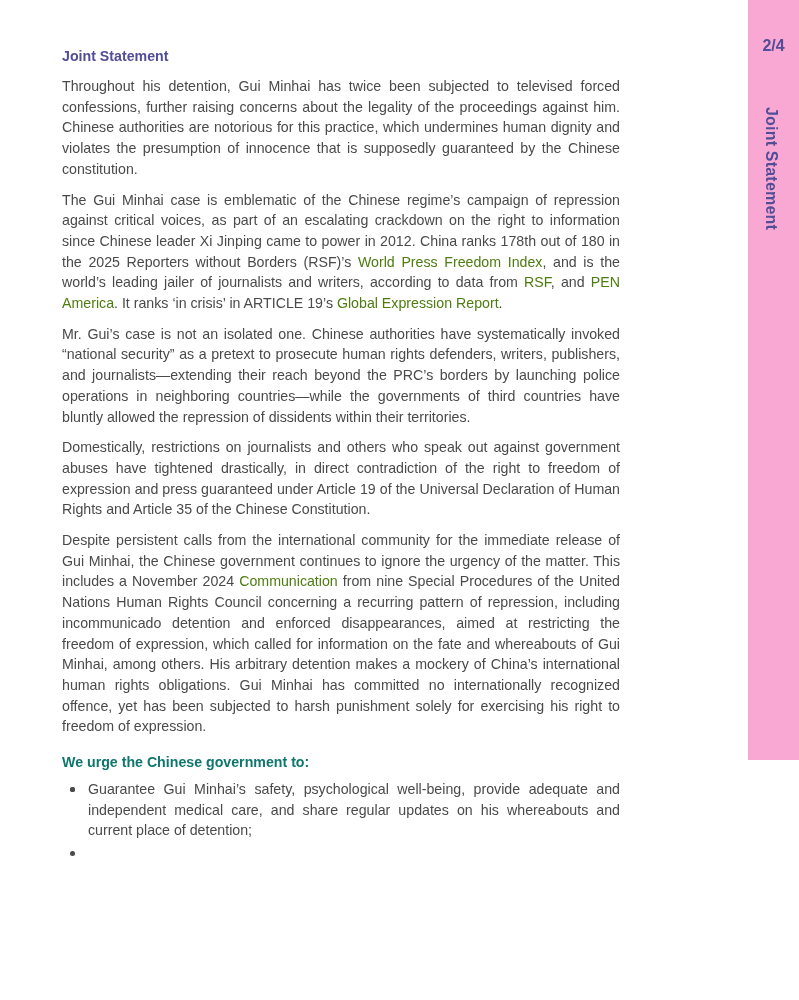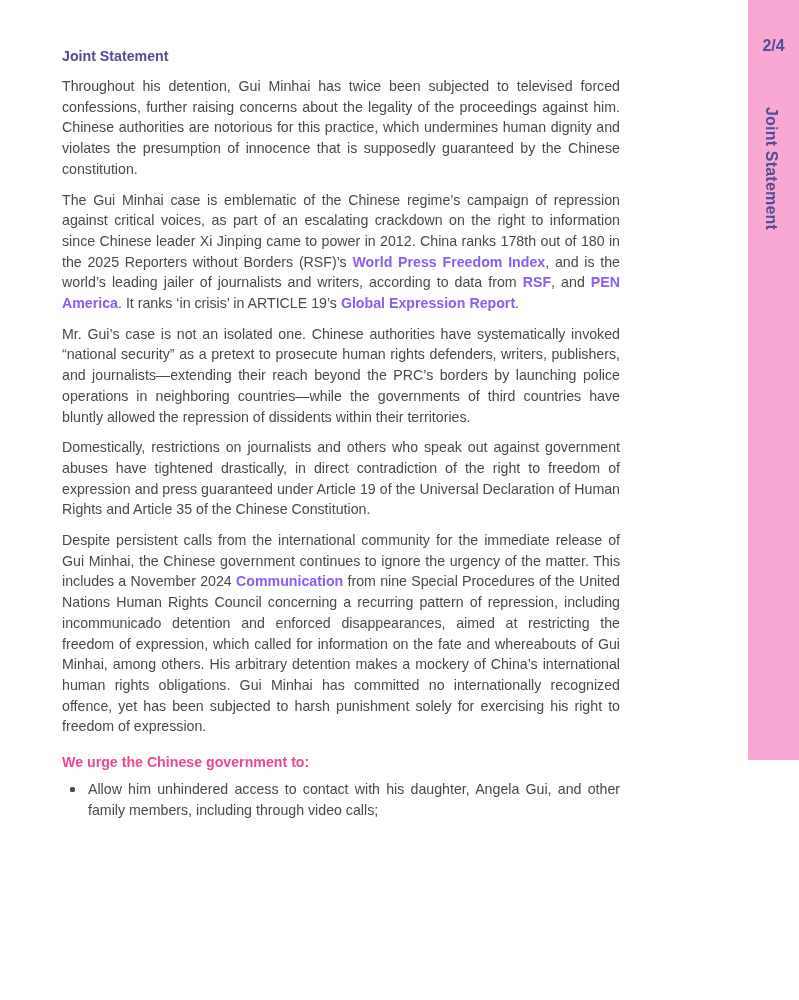--- a/index.html
+++ b/index.html
@@ -11,22 +11,22 @@
   .page { position: absolute; left: 0; top: 0; width: 748px; height: 1000px; background: #fff; }
   .content {
     position: absolute; left: 62px; top: 46px; width: 558px;
     color: #4a4a4a; font-size: 14.2px; line-height: 20.7px;
   }
   .heading {
     color: #514d96; font-weight: bold; font-size: 14.2px; line-height: 20px;
     margin: 0 0 10px 0;
   }
   p.para { margin: 0 0 10px 0; text-align: justify; }
-  .link { color: #8b5cf6; text-decoration: none; cursor: pointer; font-weight: bold; }
-  .urge { color: #ec4899; font-weight: bold; margin: 15px 0 6px 0; }
+  .link { color: #4d7c0f; text-decoration: none; cursor: pointer; }
+  .urge { color: #0f766e; font-weight: bold; margin: 15px 0 6px 0; }
   ul.bullets { list-style: none; margin: 0; padding: 0; }
   ul.bullets li { position: relative; padding-left: 26px; margin-bottom: 2px; text-align: justify; }
   ul.bullets li .bullet-dot {
     position: absolute; left: 8px; top: 8px; width: 5px; height: 5px; border-radius: 50%; background: #4a4a4a;
   }
   .sidebar {
     position: absolute; left: 748px; top: 0; width: 51px; height: 760px;
     background: #f9a8d4;
   }
   .page-num {
@@ -48,21 +48,22 @@
     <div id="paragraphs">
         <p class="para"><span>Throughout his detention, Gui Minhai has twice been subjected to televised forced confessions, further raising concerns about the legality of the proceedings against him. Chinese authorities are notorious for this practice, which undermines human dignity and violates the presumption of innocence that is supposedly guaranteed by the Chinese constitution.</span></p>
         <p class="para"><span>The Gui Minhai case is emblematic of the Chinese regime’s campaign of repression against critical voices, as part of an escalating crackdown on the right to information since Chinese leader Xi Jinping came to power in 2012. China ranks 178th out of 180 in the 2025 Reporters without Borders (RSF)’s </span><a class="link">World Press Freedom Index</a><span>, and is the world’s leading jailer of journalists and writers, according to data from </span><a class="link">RSF</a><span>, and </span><a class="link">PEN America</a><span>. It ranks ‘in crisis’ in ARTICLE 19’s </span><a class="link">Global Expression Report</a><span>.</span></p>
         <p class="para"><span>Mr. Gui’s case is not an isolated one. Chinese authorities have systematically invoked “national security” as a pretext to prosecute human rights defenders, writers, publishers, and journalists—extending their reach beyond the PRC’s borders by launching police operations in neighboring countries—while the governments of third countries have bluntly allowed the repression of dissidents within their territories.</span></p>
         <p class="para"><span>Domestically, restrictions on journalists and others who speak out against government abuses have tightened drastically, in direct contradiction of the right to freedom of expression and press guaranteed under Article 19 of the Universal Declaration of Human Rights and Article 35 of the Chinese Constitution.</span></p>
         <p class="para"><span>Despite persistent calls from the international community for the immediate release of Gui Minhai, the Chinese government continues to ignore the urgency of the matter. This includes a November 2024 </span><a class="link">Communication</a><span> from nine Special Procedures of the United Nations Human Rights Council concerning a recurring pattern of repression, including incommunicado detention and enforced disappearances, aimed at restricting the freedom of expression, which called for information on the fate and whereabouts of Gui Minhai, among others. His arbitrary detention makes a mockery of China’s international human rights obligations. Gui Minhai has committed no internationally recognized offence, yet has been subjected to harsh punishment solely for exercising his right to freedom of expression.</span></p>
       </div>
     <div class="urge">We urge the Chinese government to:</div>
     <ul class="bullets" id="bullets">
         <li><span class="bullet-dot"></span></li>
-        <li><span class="bullet-dot"></span><span>Allow him unhindered access to contact with his daughter, Angela Gui, and other family members, including through video calls;</span></li>
+        <li><span class="bullet-dot"></span><span>Guarantee Gui Minhai’s safety, psychological well-being, provide adequate and independent medical care, and share regular updates on his whereabouts and current place of detention;</span></li>
+        <li><span class="bullet-dot"></span></li>
       </ul>
   </div>
 </div>
 
 <div class="sidebar">
   <div class="page-num">2/4</div>
   <div class="side-title">Joint Statement</div>
 </div>
 
 </body></html>

